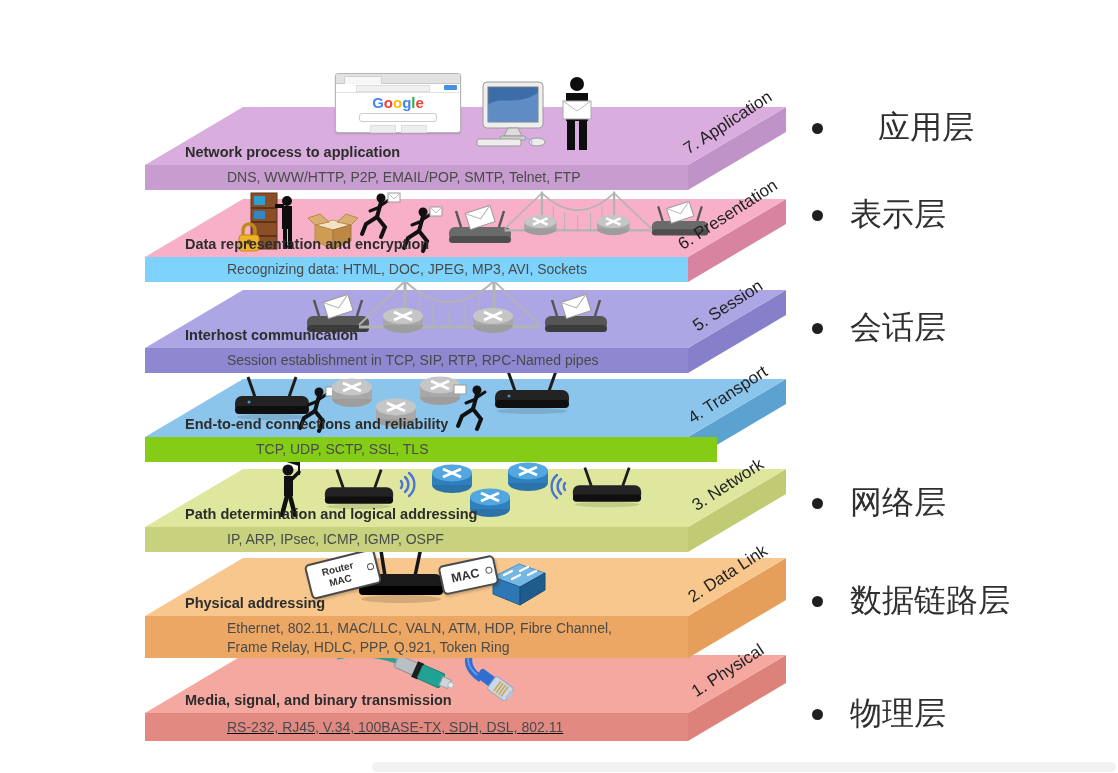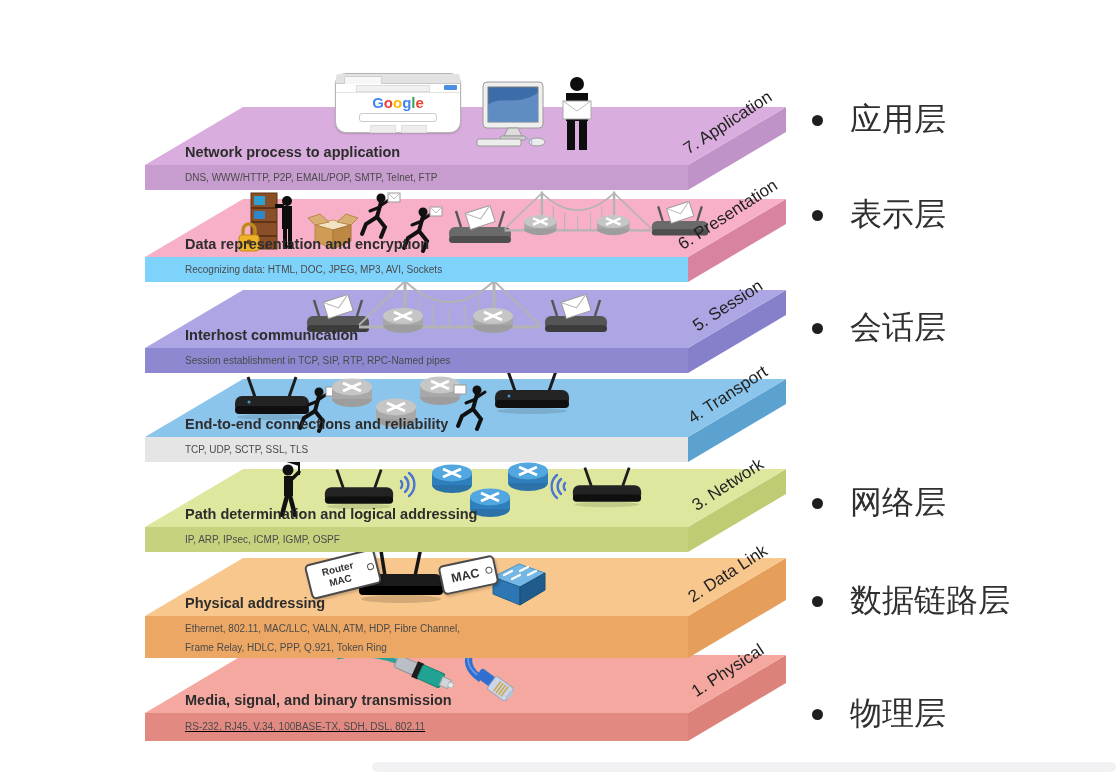--- a/index.html
+++ b/index.html
@@ -15,34 +15,34 @@
   .slab2 .front-face{height:42px;}
   .slab2 .side-face{height:100px;clip-path:polygon(0 58px,98px 0,98px 42px,0 100px);}
   .slab1 .front-face{height:28px;text-decoration:underline;}
   .slab1 .side-face{height:86px;clip-path:polygon(0 58px,98px 0,98px 28px,0 86px);}
   .slab7{top:107px;z-index:70}.slab6{top:199px;z-index:60}.slab5{top:290px;z-index:50}
   .slab4{top:379px;z-index:40}.slab3{top:469px;z-index:30}.slab2{top:558px;z-index:20}
   .slab1{top:655px;z-index:10}
   
   .layer-title{position:absolute;left:40px;top:37px;font-size:14.5px;font-weight:bold;
                color:#2d2d2d;z-index:3;white-space:nowrap;}
-  .protocols{display:block;padding-left:40px;color:#4a4a4a;font-size:10px;
-             line-height:25px;white-space:nowrap;}
+  .protocols{display:block;padding-left:40px;color:#4a4a4a;font-size:14px;
+             line-height:25px;white-space:nowrap;margin-left:42px;}
   .slab1 .protocols{line-height:28px;}
   .slab2 .protocols{line-height:19px;}
   .slab2 .front-face{padding-top:0px;}
   .slab2 .protocols.first{padding-top:3px;}
   .layer-name{position:absolute;left:498px;top:6px;width:170px;text-align:center;
               font-size:17px;color:#1f1f1f;transform:rotate(-33deg);z-index:4;white-space:nowrap;}
   
   .icons{position:absolute;inset:0;z-index:2;pointer-events:none;}
   .ic{position:absolute;}
   
   .browser{position:absolute;width:124px;height:58px;background:#fff;border:1px solid #b5b5b5;
-           border-radius:11px;box-shadow:0 1px 2px rgba(0,0,0,.18);}
+           border-radius:3px;box-shadow:0 1px 2px rgba(0,0,0,.18);}
   .b-bar{position:relative;height:9px;background:#e2e2e2;border-bottom:1px solid #c9c9c9;
          border-radius:3px 3px 0 0;}
   .b-tab{position:absolute;left:8px;top:2px;width:36px;height:7px;background:#f7f7f7;
          border:1px solid #cfcfcf;border-bottom:none;border-radius:2px 2px 0 0;}
   .b-addr{position:relative;height:8px;border-bottom:1px solid #e3e3e3;}
   .b-url{position:absolute;left:20px;top:1px;width:72px;height:5px;background:#f1f1f1;border:1px solid #ddd;}
   .b-go{position:absolute;right:3px;top:1px;width:13px;height:5px;background:#4a90e2;border-radius:1px;}
   .b-logo{text-align:center;font-size:15px;font-weight:bold;margin-top:1px;letter-spacing:0;}
   .gB{color:#4285f4}.gR{color:#ea4335}.gY{color:#fbbc05}.gG{color:#34a853}
   .b-search{width:76px;height:7px;border:1px solid #ccc;border-radius:3px;margin:2px auto 0;}
@@ -271,21 +271,21 @@
           <rect x="20" y="6" width="26" height="17" fill="#fff" stroke="#9a9a9a"></rect>
           <path d="M20,6 L33,16 L46,6" fill="none" stroke="#b5b5b5"></path>
         </g>
       </svg>
     </div>
   </div>
 
   <div class="slab slab4">
     <div class="side-face" style="background: rgb(91, 162, 209);"></div>
     <div class="top-face" style="background: rgb(139, 197, 235);"></div>
-    <div class="front-face" style="background: #e5e5e5;">
+    <div class="front-face" style="background: #84cc16; padding-left: 29px;">
       <span class="protocols">TCP, UDP, SCTP, SSL, TLS</span>
     </div>
     <div class="layer-title">End-to-end connections and reliability</div>
     <div class="layer-name">4. Transport</div>
     <div class="icons">
       <svg class="ic" style="left:88px;top:-4px;" width="78" height="46" viewBox="0 0 78 46">
         <line x1="22" y1="22" x2="15" y2="2" stroke="#1c1c1c" stroke-width="3"></line>
         <line x1="56" y1="22" x2="63" y2="2" stroke="#1c1c1c" stroke-width="3"></line>
         <rect x="2" y="21" width="74" height="17" rx="7" fill="#232323"></rect>
         <rect x="2" y="31" width="74" height="8" rx="4" fill="#0f0f0f"></rect>
@@ -479,21 +479,21 @@
         <g transform="rotate(36 42 38)">
           <rect x="24" y="30" width="18" height="11" rx="2" fill="#2f6fd0"></rect>
           <rect x="40" y="28" width="22" height="16" rx="2" fill="#cdd6e8" stroke="#9aa6bd"></rect>
           <path d="M47,30 v12 M50,30 v12 M53,30 v12 M56,30 v12" stroke="#c9a84c" stroke-width="1.5"></path>
           <rect x="60" y="32" width="4" height="8" fill="#b8c2d6"></rect>
         </g>
       </svg>
     </div>
   </div>
 
-  <div class="zh-item" style="top:100px;">
+  <div class="zh-item" style="top:108px;gap:28px;">
     <span class="zh-bullet"></span>
     <span>应用层</span>
   </div>
   <div class="zh-item" style="top:195px;">
     <span class="zh-bullet"></span>
     <span>表示层</span>
   </div>
   <div class="zh-item" style="top:308px;">
     <span class="zh-bullet"></span>
     <span>会话层</span>

